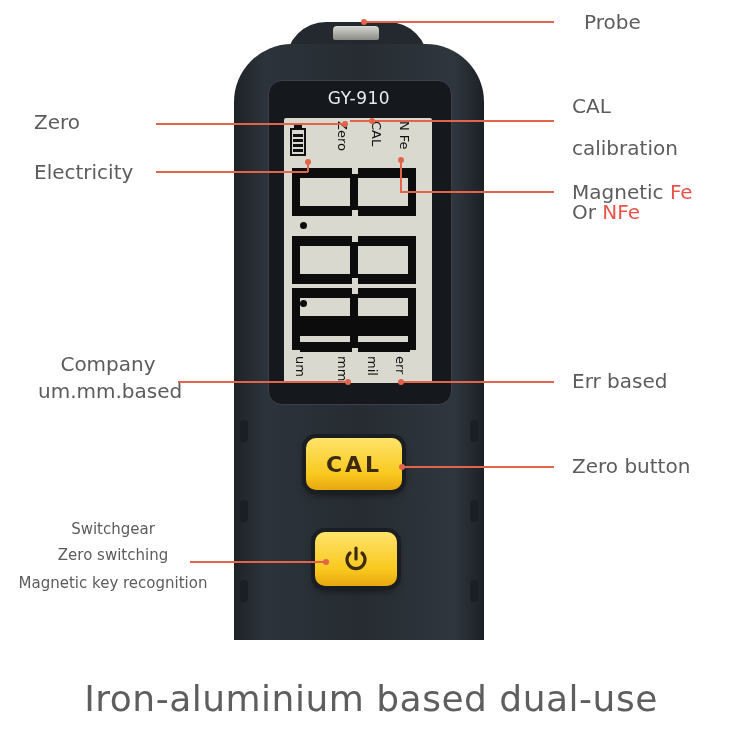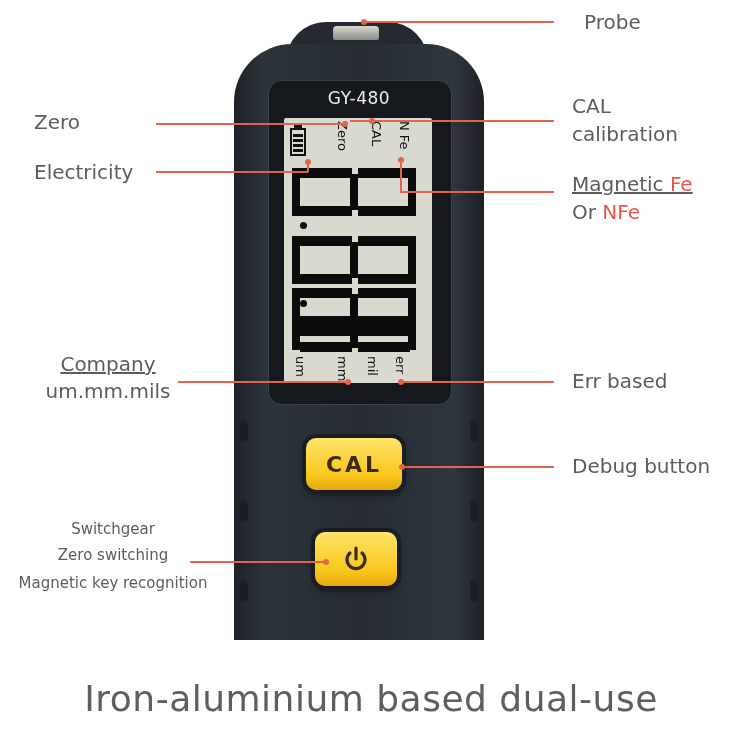--- a/index.html
+++ b/index.html
@@ -60,21 +60,21 @@
 <div class="device-bottom-cut"></div>
 
 <div class="grip" style="left:240px;top:420px;"></div>
 <div class="grip" style="left:240px;top:500px;"></div>
 <div class="grip" style="left:240px;top:580px;"></div>
 <div class="grip" style="left:470px;top:420px;"></div>
 <div class="grip" style="left:470px;top:500px;"></div>
 <div class="grip" style="left:470px;top:580px;"></div>
 
 <div class="screen-bezel"></div>
-<div class="model">GY-480</div>
+<div class="model">GY-910</div>
 
 <div class="lcd"></div>
 
 <div class="battery">
   <div class="cap"></div>
   <div class="body"></div>
   <div class="bar" style="top:10px"></div>
   <div class="bar" style="top:15px"></div>
   <div class="bar" style="top:20px"></div>
   <div class="bar" style="top:25px"></div>
@@ -164,28 +164,28 @@
 <div class="pt" style="left:401px;top:382px;"></div>
 
 <div class="line" style="left:402px;top:466px;width:152px;"></div>
 <div class="pt" style="left:402px;top:467px;"></div>
 
 <div class="line" style="left:190px;top:561px;width:136px;"></div>
 <div class="pt" style="left:326px;top:562px;"></div>
 
 <div class="lbl" style="left:572px;top:10px;margin-left:12px;">Probe</div>
 <div class="lbl" style="left:572px;top:94px;">CAL</div>
-<div class="lbl" style="left:572px;top:122px;">calibration</div>
-<div class="lbl" style="left:572px;top:172px;text-decoration:underline;"><span>Magnetic </span><span class="accent">Fe</span></div>
+<div class="lbl" style="left:572px;top:136px;">calibration</div>
+<div class="lbl" style="left:572px;top:180px;"><span>Magnetic </span><span class="accent">Fe</span></div>
 <div class="lbl" style="left:572px;top:200px;"><span>Or </span><span class="accent">NFe</span></div>
 <div class="lbl" style="left:572px;top:369px;">Err based</div>
-<div class="lbl" style="left:572px;top:454px;">Debug button</div>
+<div class="lbl" style="left:572px;top:454px;">Zero button</div>
 
 <div class="lbl" style="left:34px;top:110px;">Zero</div>
 <div class="lbl" style="left:34px;top:160px;">Electricity</div>
-<div class="lbl" style="left:38px;top:352px;width:140px;text-align:center;text-decoration:underline;">Company</div>
-<div class="lbl" style="left:38px;top:379px;width:140px;text-align:center;">um.mm.mils</div>
+<div class="lbl" style="left:38px;top:352px;width:140px;text-align:center;">Company</div>
+<div class="lbl" style="left:38px;top:379px;width:140px;text-align:center;">um.mm.based</div>
 
 <div class="lbl-sm" style="left:10px;top:518px;width:206px;text-align:center;">Switchgear</div>
 <div class="lbl-sm" style="left:10px;top:544px;width:206px;text-align:center;">Zero switching</div>
 <div class="lbl-sm" style="left:10px;top:572px;width:206px;text-align:center;">Magnetic key recognition</div>
 
 <div class="caption">Iron-aluminium based dual-use</div>
 
 </body></html>

